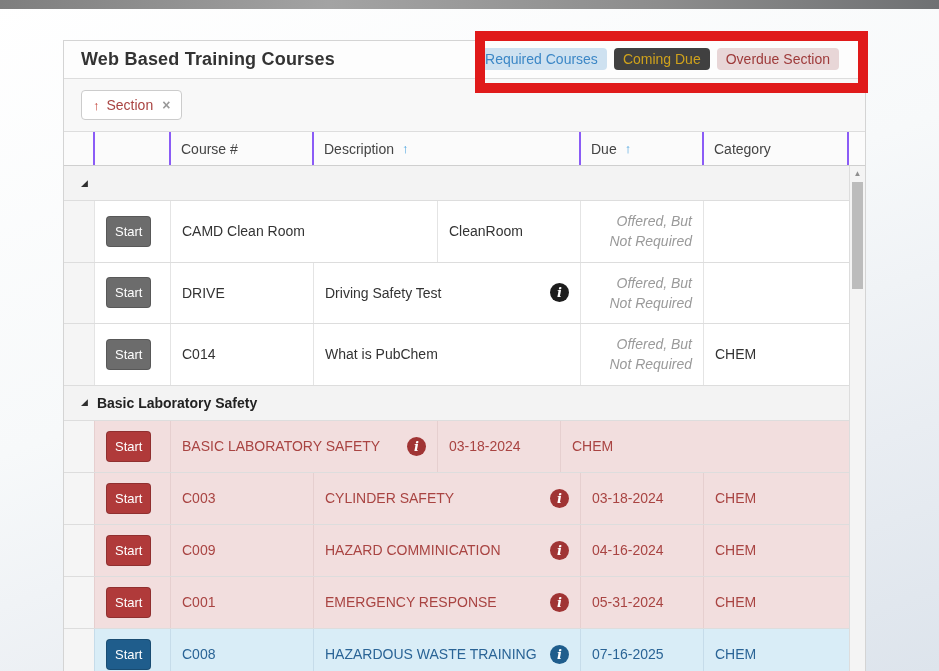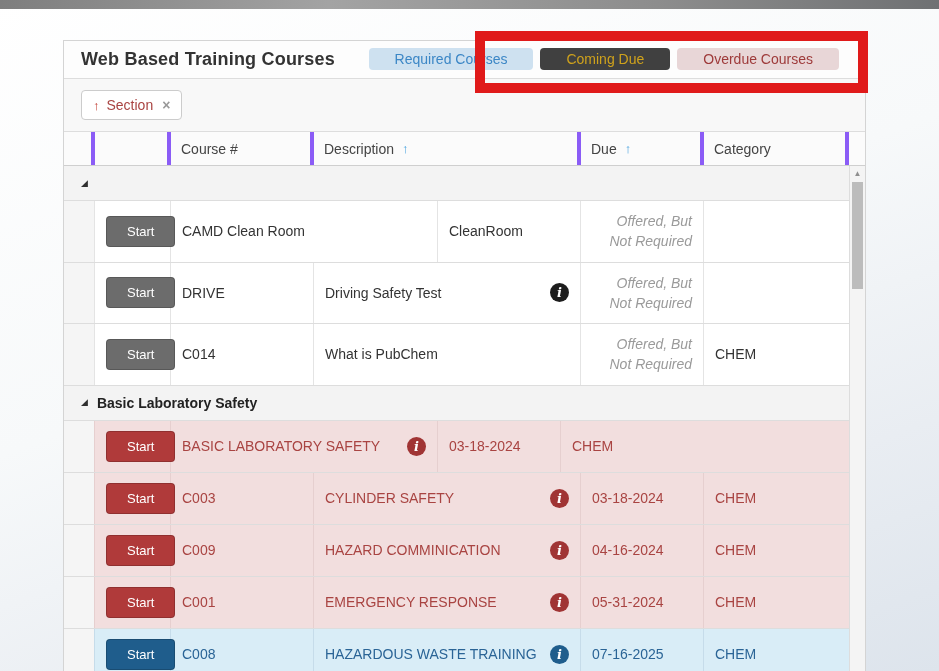--- a/index.html
+++ b/index.html
@@ -18,35 +18,35 @@
     position: absolute; left:63px; top:40px; width:803px; height:640px;
     background:#ffffff; border:1px solid #d4d4d4; border-bottom:none;
   }
   .panel-header {
     position: relative; height:38px; background:#fdfdfd;
     border-bottom:1px solid #dddddd; display:flex; align-items:center;
     padding-left:17px;
   }
   .title { font-size:18px; font-weight:bold; color:#333; letter-spacing:.2px; }
   .legend { position:absolute; top:7px; right:26px; display:flex; gap:7px; }
-  .badge { font-size:14px; padding:3px 26px; border-radius:4px; white-space:nowrap;text-align:right; }
+  .badge { font-size:14px; padding:3px 9px; border-radius:4px; white-space:nowrap;text-align:right; }
   .toolbar {
     height:53px; background:#f8f8f8; border-bottom:1px solid #dddddd;
     display:flex; align-items:center; padding-left:17px;
   }
   .chip {
     display:inline-flex; align-items:center; gap:7px; background:#fff;
     border:1px solid #cccccc; border-radius:4px; padding:6px 11px;
     font-size:14px; color:#a94442; cursor:pointer;
   }
   .chip-arrow { color:#c0392f; font-size:13px; }
   .chip-x { color:#999; font-size:14px; font-weight:bold; margin-left:2px; }
   .grid-header { display:flex; height:34px; background:#fbfbfb; border-bottom:1px solid #cfcfcf; }
   .gh-cell {
-    font-size:14px; color:#444; padding:8px 10px; border-right:4px solid #8b5cf6;
+    font-size:14px; color:#444; padding:8px 10px; border-right:2px solid #8b5cf6;
     display:flex; align-items:center; gap:8px; overflow:hidden; white-space:nowrap;
   }
   .gh-cell:last-child { border-right:none; }
   .sort-arrow { color:#4aa3df; font-size:13px; }
   .col-0 { width:31px; flex:none; }
   .col-1 { width:76px; flex:none; }
   .col-2 { width:143px; flex:none; }
   .col-3 { width:267px; flex:none; }
   .col-4 { width:123px; flex:none; }
   .col-5 { width:145px; flex:none; }
@@ -68,21 +68,21 @@
   .cell.col-0 { background:#f5f5f5; padding:0; }
   .cell.col-5 { border-right:none; }
   .row.overdue .cell { color:#a94442; border-right-color:#e6cfcf; }
   .row.required .cell { color:#2a6496; border-right-color:#c6dcea; }
   .row.overdue .cell.col-0, .row.required .cell.col-0 { background:#f5f5f5; }
   .desc-cell { justify-content:space-between; gap:8px; }
   .due-muted { color:#9a9a9a !important; font-style:italic; line-height:1.45; align-items:flex-start !important;text-align:right; }
   .start-btn {
     font-family:"Liberation Sans", sans-serif; font-size:13px; color:#fff;
     background:#6c6c6c; border:1px solid rgba(0,0,0,.18); border-radius:4px;
-    padding:7px 20px; cursor:pointer;
+    padding:7px 8px; cursor:pointer;
   }
   .start-btn.overdue { background:#b03a3a; }
   .start-btn.required { background:#1f5d8c; }
   .info-icon {
     width:19px; height:19px; border-radius:50%; background:#1d1d1d; color:#fff;
     font-family:"DejaVu Serif", serif; font-style:italic; font-weight:bold;
     font-size:13px; display:flex; align-items:center; justify-content:center;
     flex:none; cursor:pointer;
   }
   .row.overdue .info-icon { background:#a03434; }
@@ -104,21 +104,21 @@
 <body>
 
 <div class="topbar"></div>
 
 <div class="panel">
   <div class="panel-header">
     <span class="title">Web Based Training Courses</span>
     <div class="legend">
         <span class="badge" style="background: rgb(206, 225, 240); color: rgb(60, 135, 198);">Required Courses</span>
         <span class="badge" style="background: #404040; color: rgb(207, 162, 28);">Coming Due</span>
-        <span class="badge" style="background: rgb(232, 214, 215); color: rgb(158, 58, 58);">Overdue Courses</span>
+        <span class="badge" style="background: rgb(232, 214, 215); color: rgb(158, 58, 58);">Overdue Section</span>
       </div>
   </div>
 
   <div class="toolbar">
     <div class="chip">
       <span class="chip-arrow">↑</span>
       <span>Section</span>
       <span class="chip-x">×</span>
     </div>
   </div>

